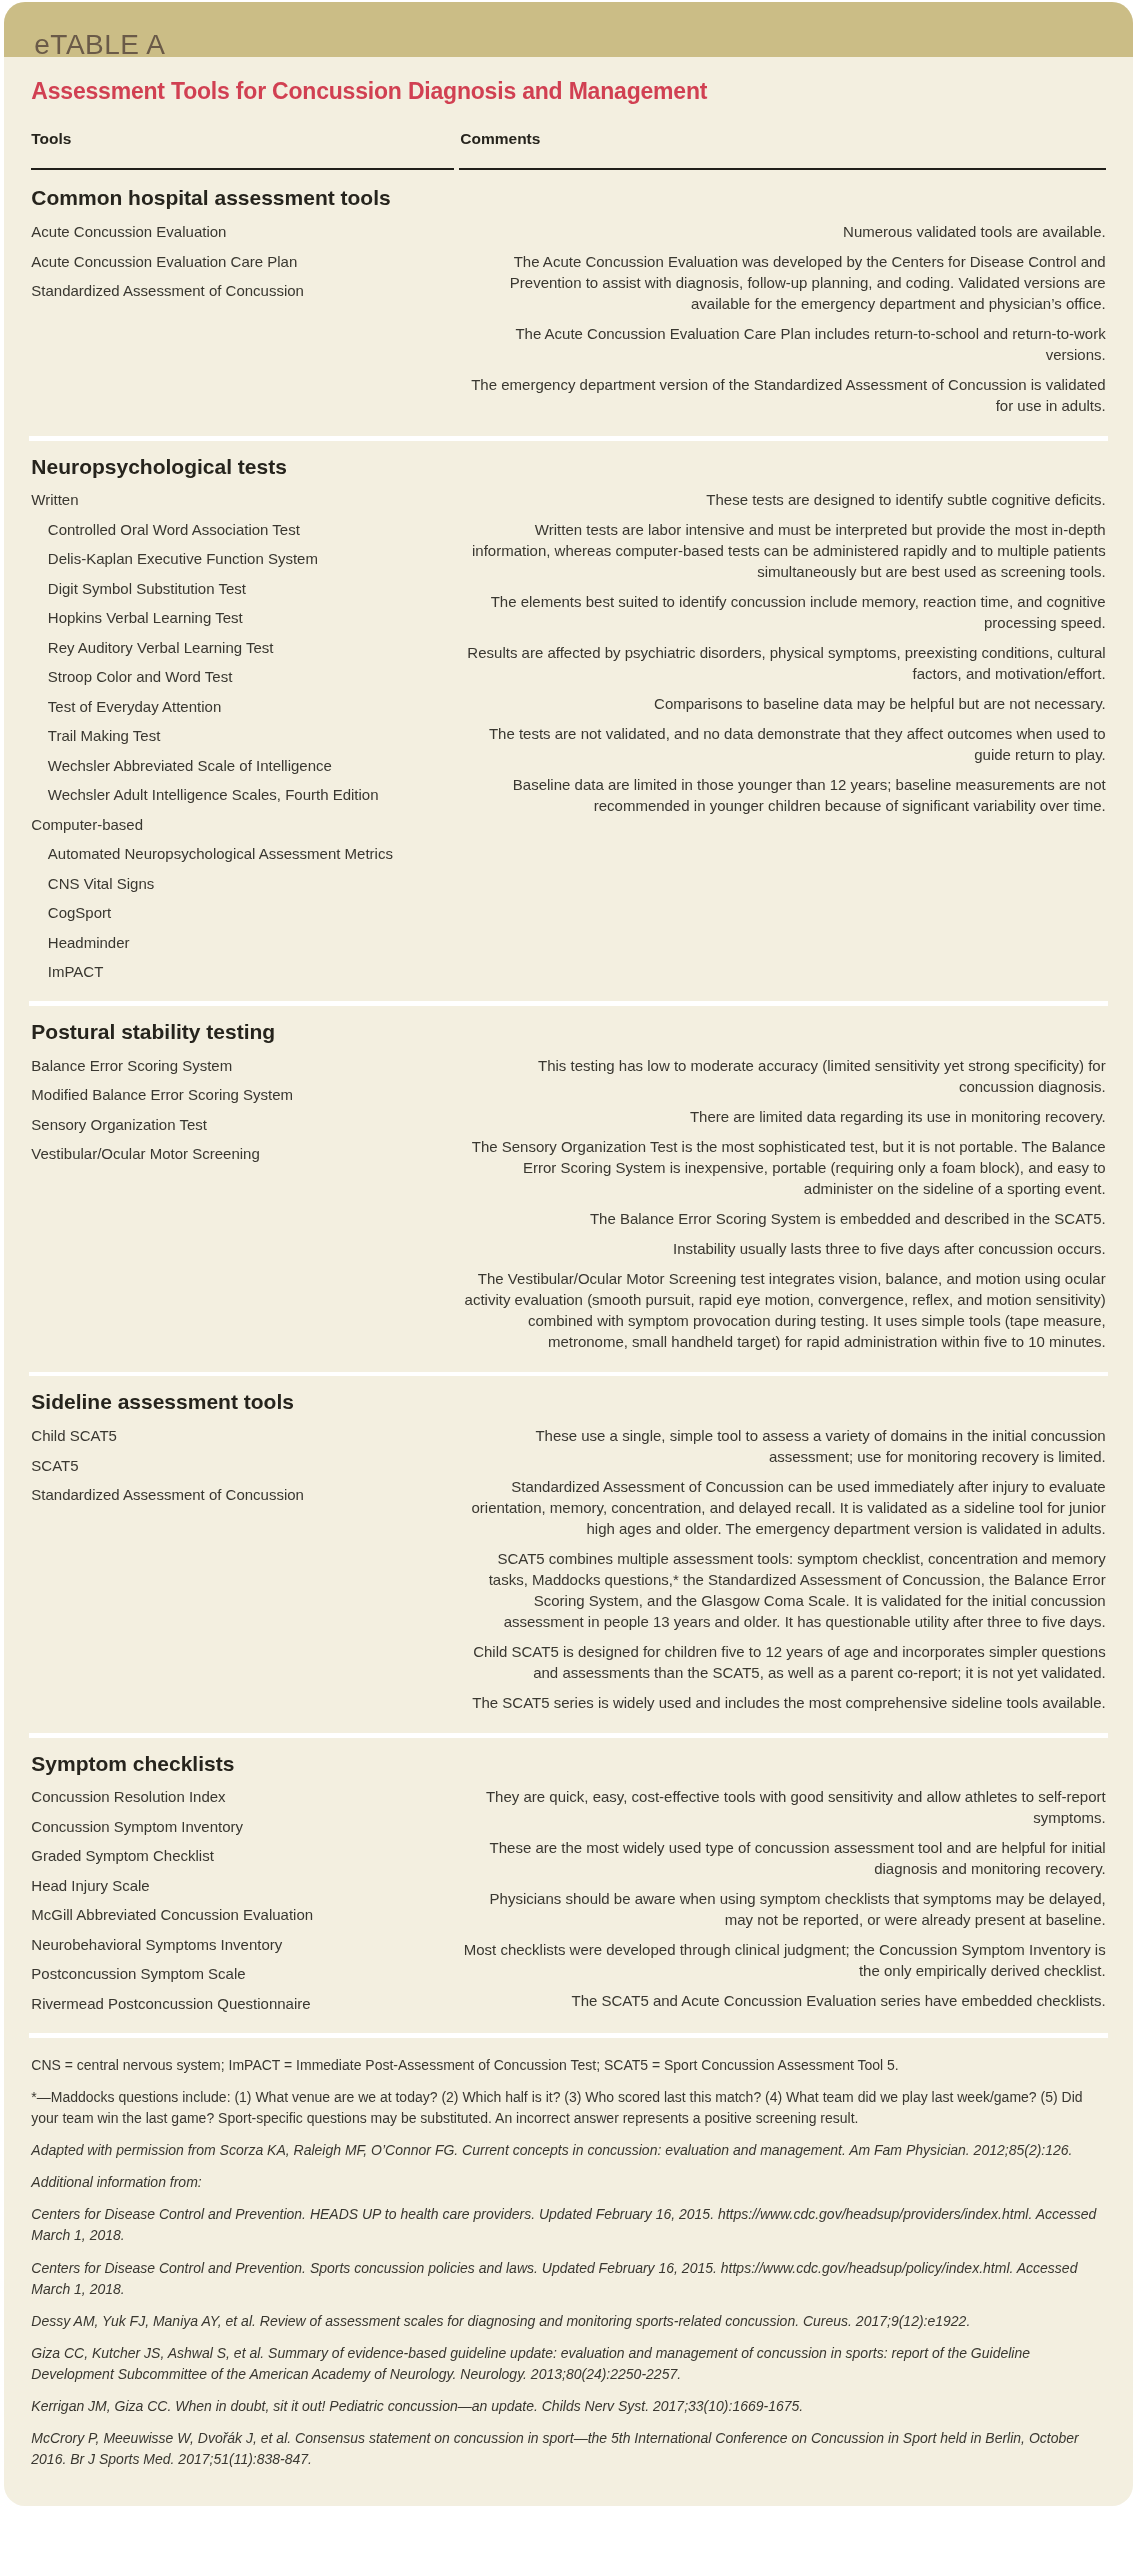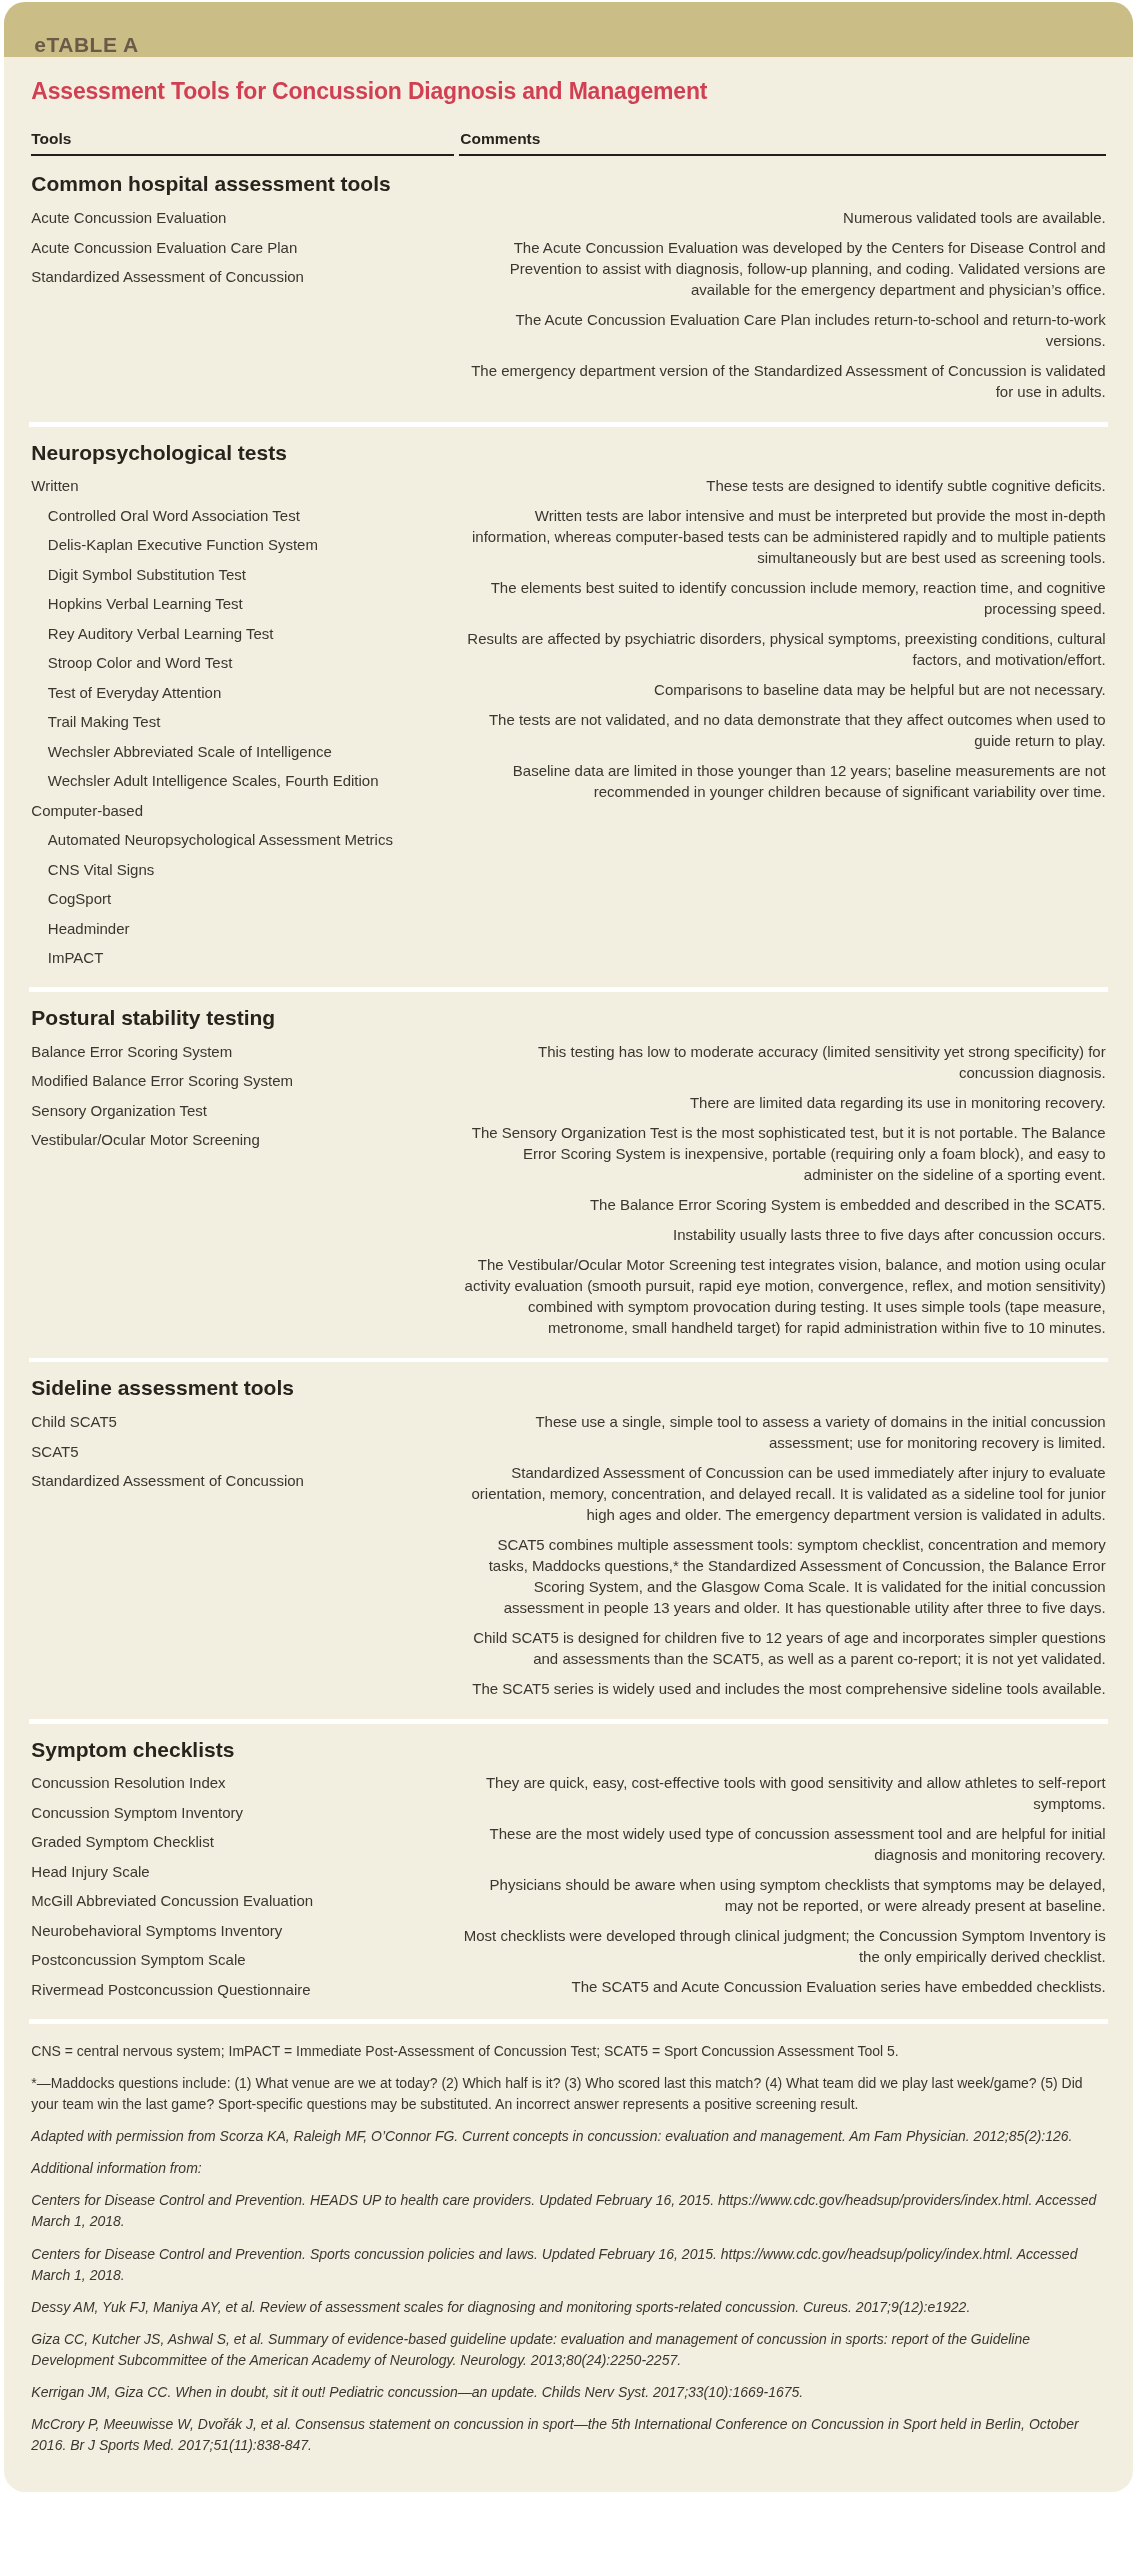--- a/index.html
+++ b/index.html
@@ -10,27 +10,27 @@
   body{
     width:1137px; min-height:2576px; background:var(--page);
     font-family:"Liberation Sans","DejaVu Sans",sans-serif; color:var(--text);
   }
   .page{width:1137px; padding:1.6px 4.3px 23.4px 4.3px;}
   .card{background:var(--bg); border-radius:21px; overflow:hidden;}
   .band{
     background:var(--band); height:55px; display:flex; align-items:center;
     padding-left:30px;
   }
-  .band-label{font-size:21px; font-weight:700; color:var(--label); letter-spacing:0.5px;margin-top:32px;}
+  .band-label{font-size:28px; font-weight:400; color:var(--label); letter-spacing:0.5px;margin-top:32px;}
   .card-body{padding:14px 27px 24.5px 27px;}
   .title{
     font-size:23px; font-weight:700; color:var(--title);
     margin:7.5px 0 24.5px 0; letter-spacing:-0.2px;
   }
-  .colheads{display:flex; margin-bottom:6px;}
+  .colheads{display:flex; margin-bottom:20px;}
   .colheads .ch{font-size:15.5px; font-weight:700; color:#26241d;}
   .ch-tools{width:420px; flex:none; margin-right:9px;}
   .ch-comments{flex:1;}
   .rule{display:flex; margin-bottom:2.1px;}
   .rule span{height:2.7px; background:var(--rule); display:block;}
   .rule .rl{width:423px; flex:none; margin-right:4.8px;}
   .rule .rr{flex:1;}
   .section{padding:14px 0 10.7px 0;}
   .section-header{font-size:21px; font-weight:700; color:#26241d; margin-bottom:10.7px;}
   .cols{display:flex;}

